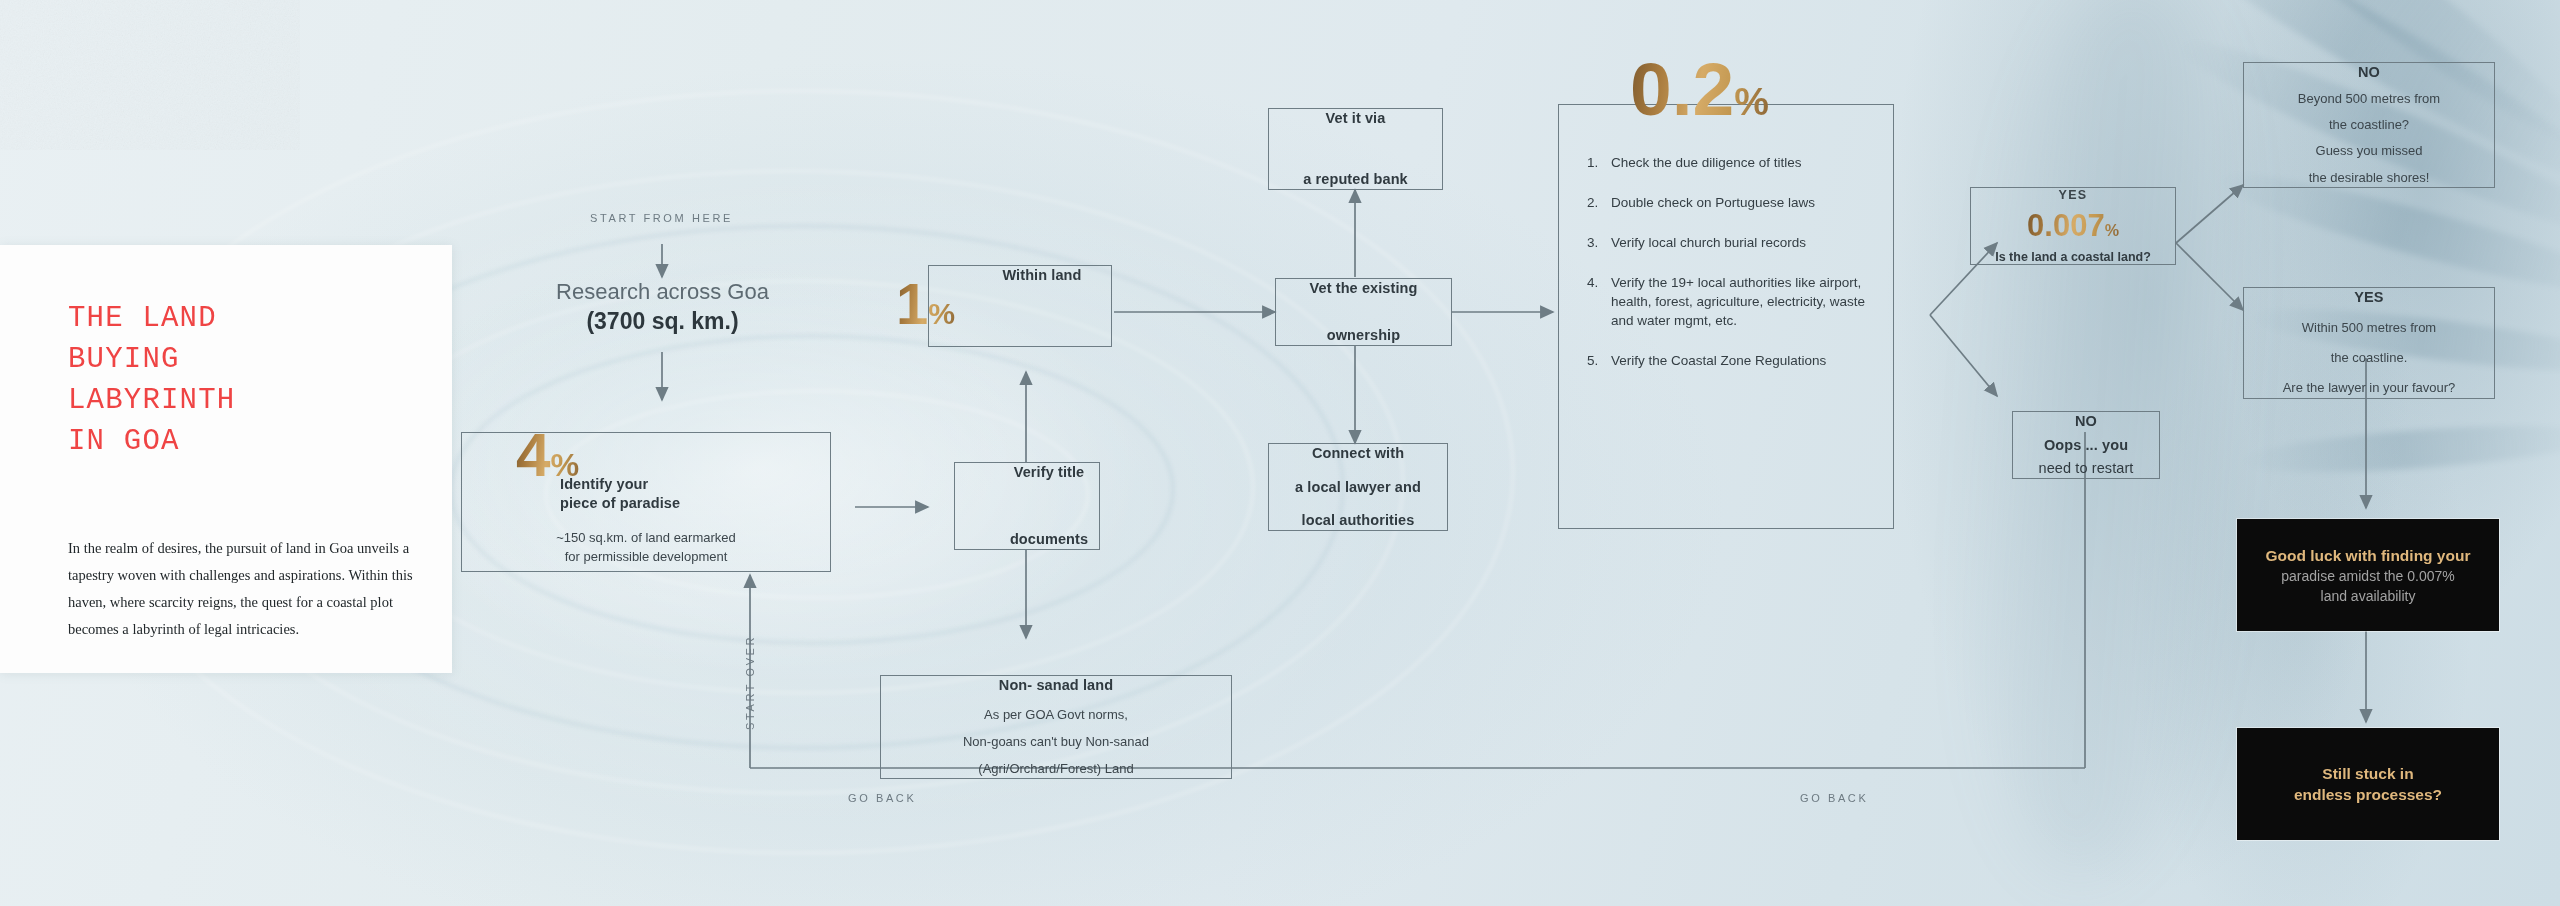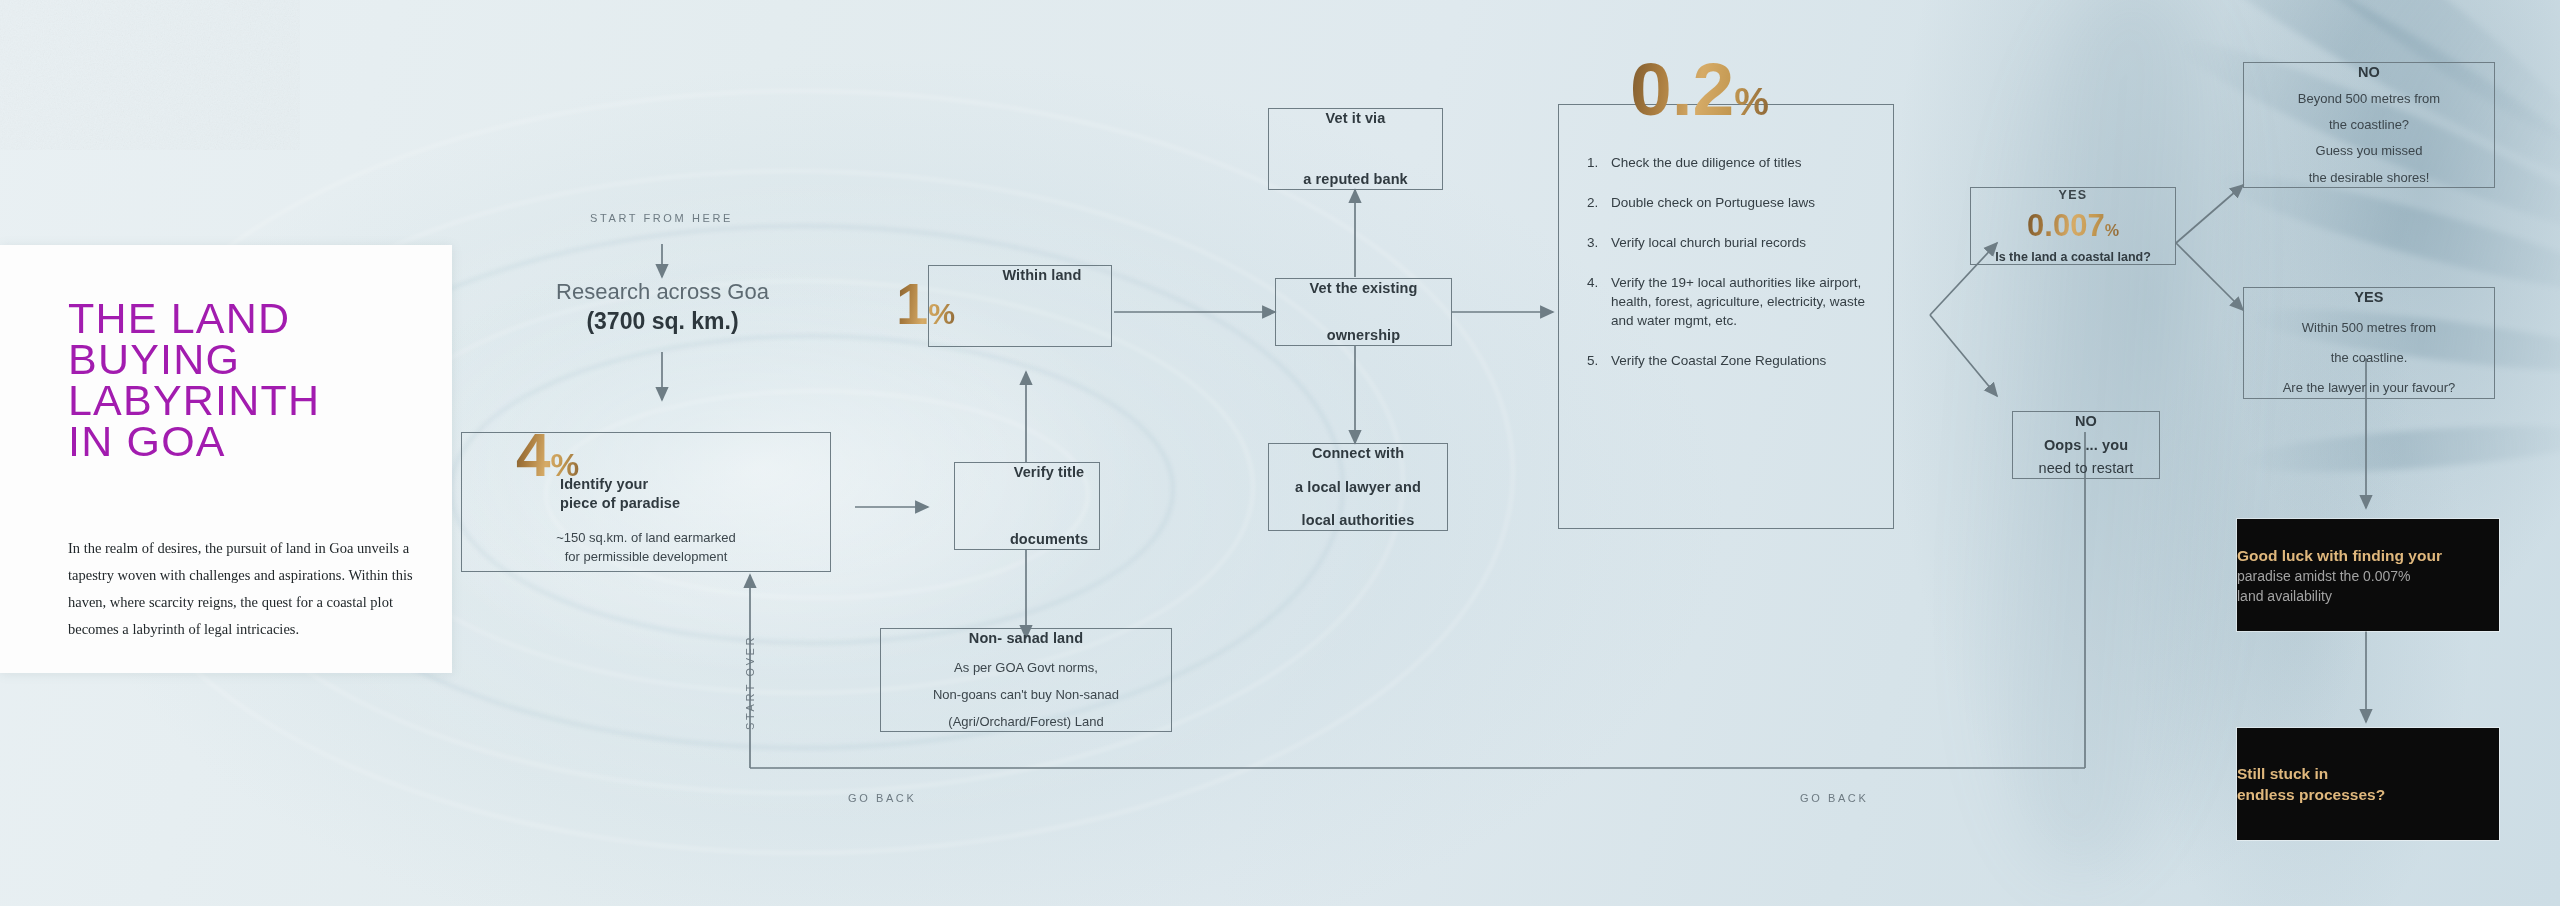--- a/index.html
+++ b/index.html
@@ -19,34 +19,34 @@
   .frond{position:absolute;pointer-events:none;opacity:.30;
     background:linear-gradient(90deg,rgba(118,150,166,0) 0%,rgba(106,140,158,.85) 45%,rgba(118,150,166,0) 100%);
     filter:blur(3px);border-radius:50%;}
   .ripple{position:absolute;border-radius:50%;pointer-events:none;
     border:2px solid rgba(255,255,255,.42);filter:blur(2.2px);}
   .ripple.d{border-color:rgba(160,190,203,.38);}
 
   
   #infocard{position:absolute;left:0;top:245px;width:452px;height:428px;
     background:#fdfdfd;box-shadow:0 1px 10px rgba(90,120,135,.13);}
-  #infocard h1{font-family:Liberation Sans, sans-serif;font-weight:400;
-    margin:0;position:absolute;left:68px;top:53px;font-size:43px;line-height:41px;
-    letter-spacing:1.2px;color:#a21caf;}
+  #infocard h1{font-family:Liberation Mono, monospace;font-weight:400;
+    margin:0;position:absolute;left:68px;top:53px;font-size:29px;line-height:41px;
+    letter-spacing:1.2px;color:#ef4444;}
   #infocard p{position:absolute;left:68px;top:290px;width:348px;margin:0;
     font-family:"Liberation Serif", serif;font-size:14.5px;line-height:27px;color:#22282b;}
 
   
   .box{position:absolute;border:1.7px solid #6e7d85;box-sizing:border-box;
     display:flex;flex-direction:column;align-items:center;justify-content:space-between;
     text-align:center;color:#303a40;}
   .box .t{font-weight:bold;font-size:14.5px;line-height:19px;letter-spacing:.1px;}
   .box .s{font-size:13px;line-height:18.5px;color:#3c464c;}
   .dark{position:absolute;background:#0b0b0b;display:flex;flex-direction:column;
-    align-items:flex-start;justify-content:center;text-align:center;
+    align-items:center;justify-content:center;text-align:center;
     box-shadow:0 0 0 1px rgba(255,255,255,.45);}
   .dark .t{font-weight:bold;font-size:15.5px;line-height:21px;color:#e0b87d;}
   .dark .s{font-size:14px;line-height:20px;color:#a3a3a3;}
 
   .plain{position:absolute;text-align:center;color:#3a444a;}
   .plain .l1{font-size:22px;line-height:28px;color:#5d6a72;}
   .plain .l2{font-size:23px;font-weight:bold;line-height:30px;color:#2d373d;}
 
   .tag{position:absolute;font-size:11px;letter-spacing:2.6px;color:#6d7a82;white-space:nowrap;}
   .tag.vert{transform-origin:0 0;transform:rotate(-90deg);}
@@ -162,21 +162,21 @@
   </div>
   <div class="pct" style="left:896px;top:275px;font-size:58px;">
     <span>1</span><span class="sm">%</span>
   </div>
 
   <div class="box" style="left:954px;top:462px;width:146px;height:88px;padding-left:44px;">
     <div class="t">Verify title</div>
     <div class="t">documents</div>
   </div>
 
-  <div class="box" style="left:880px;top:628px;width:292px;height:104px;">
+  <div class="box" style="left:880px;top:675px;width:352px;height:104px;">
     <div class="t" style="margin-bottom:2px;">Non- sanad land</div>
     <div class="s">As per GOA Govt norms,</div>
     <div class="s">Non-goans can't buy Non-sanad</div>
     <div class="s">(Agri/Orchard/Forest) Land</div>
   </div>
 
   <div class="box" style="left:1268px;top:108px;width:175px;height:82px;">
     <div class="t">Vet it via</div>
     <div class="t">a reputed bank</div>
   </div>

